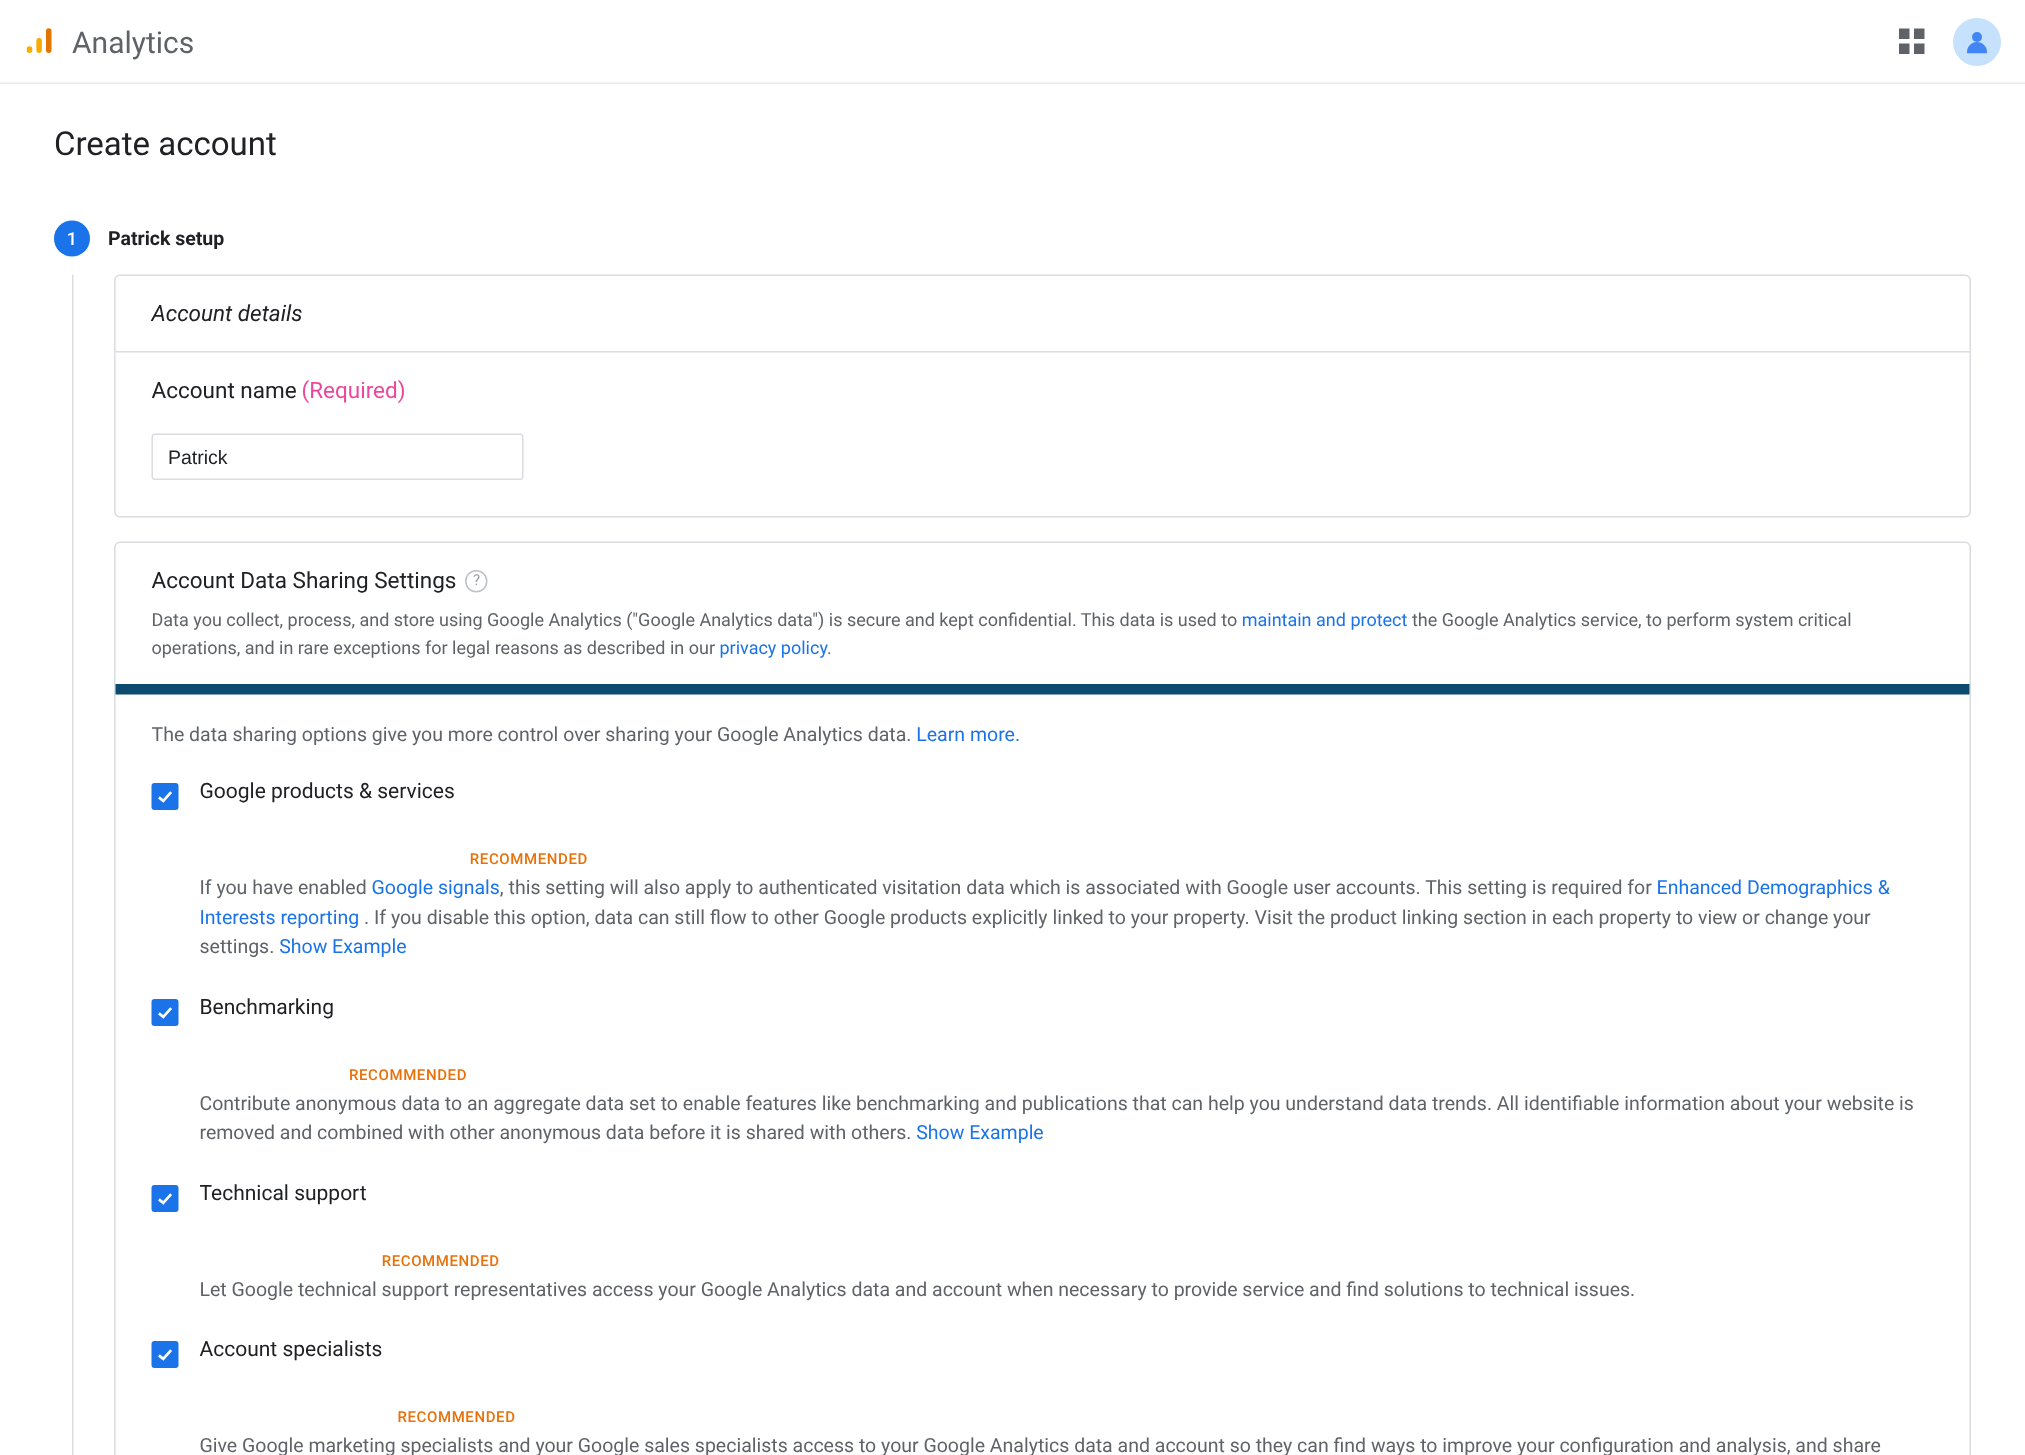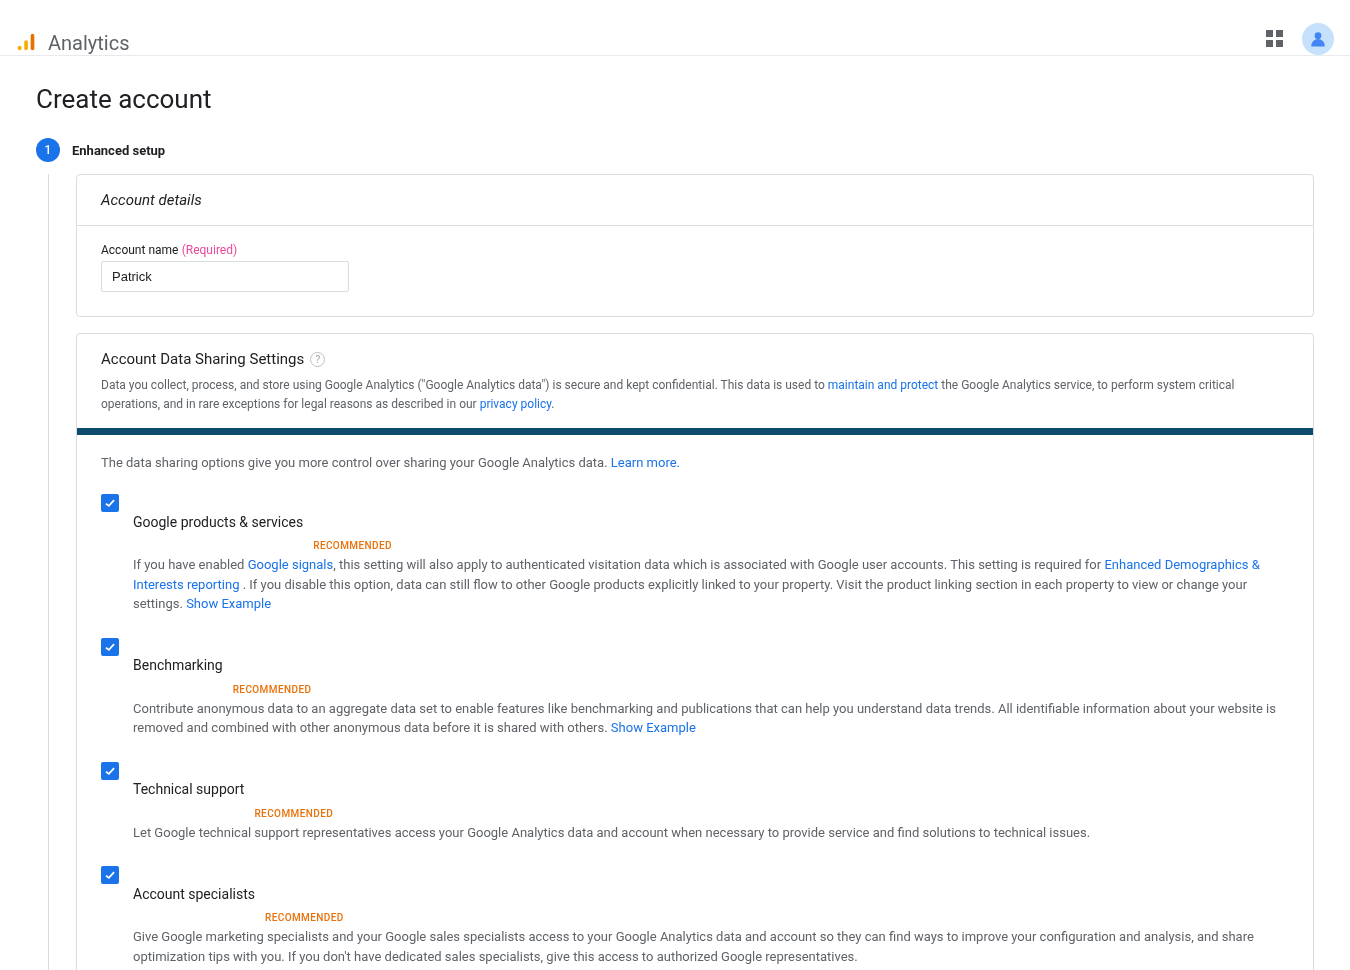--- a/index.html
+++ b/index.html
@@ -5,21 +5,21 @@
     * { margin: 0; padding: 0; box-sizing: border-box; }
     body {
       font-family: Roboto, Arial, sans-serif;
       background: #fff;
       color: #202124;
       font-size: 13px;
     }
     .header {
       height: 56px;
       display: flex;
-      align-items: flex-end;
+      align-items: center;
       padding: 0 16px;
       border-bottom: 1px solid #e8eaed;
     }
     .logo-area {
       display: flex;
       align-items: center;
       gap: 10px;
     }
     .ga-logo {
       width: 22px;
@@ -58,24 +58,24 @@
       display: flex;
       align-items: center;
       justify-content: center;
       cursor: pointer;
     }
     .avatar svg { width: 20px; height: 20px; }
     .content {
       padding: 28px 36px 40px 36px;
     }
     .page-title {
-      font-size: 26px;
+      font-size: 22px;
       font-weight: 400;
       color: #202124;
-      margin-bottom: 24px;
+      margin-bottom: 38px;
     }
     .stepper { position: relative; }
     .step-header {
       display: flex;
       align-items: center;
       gap: 12px;
       margin-bottom: 12px;
     }
     .step-circle {
       width: 24px;
@@ -109,23 +109,23 @@
       padding: 16px 24px;
       font-size: 15px;
       color: #202124;
       font-style: italic;
     }
     .card-section {
       border-top: 1px solid #dadce0;
       padding: 16px 24px 24px 24px;
     }
     .field-label {
-      font-size: 12px;
-      color: #202124;
-      margin-bottom: 4px;
+      font-size: 15px;
+      color: #202124;
+      margin-bottom: 20px;
       display: inline-block;
     }
     .field-required {
       color: #ec4899;
     }
     .field-hint {
       font-size: 11px;
       color: #5f6368;
       margin-bottom: 10px;
     }
@@ -191,21 +191,21 @@
       display: flex;
       align-items: center;
       justify-content: center;
       cursor: pointer;
       margin-top: 2px;
     }
     .checkbox svg { width: 14px; height: 14px; }
     .option-content { flex: 1; }
     .option-title-row {
       display: flex;
-      align-items: center;
+      align-items: flex-start;
       gap: 10px;
       margin-bottom: 4px;
     }
     .option-title {
       font-size: 14px;
       color: #202124;
     }
     .recommended {
       font-size: 10px;
       letter-spacing: 0.4px;
@@ -277,21 +277,21 @@
     </div>
   </div>
 </div>
 
 <div class="content">
   <h1 class="page-title">Create account</h1>
 
   <div class="stepper">
     <div class="step-header">
       <div class="step-circle">1</div>
-      <div class="step-label">Enhanced setup</div>
+      <div class="step-label">Patrick setup</div>
     </div>
 
     <div class="step-body">
 
       <div class="card">
         <div class="card-header">Account details</div>
         <div class="card-section">
           <div>
             <span class="field-label">Account name</span>
             <span class="field-label field-required">(Required)</span>

